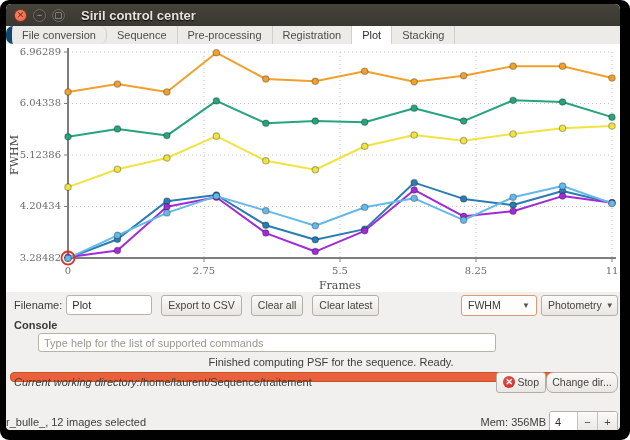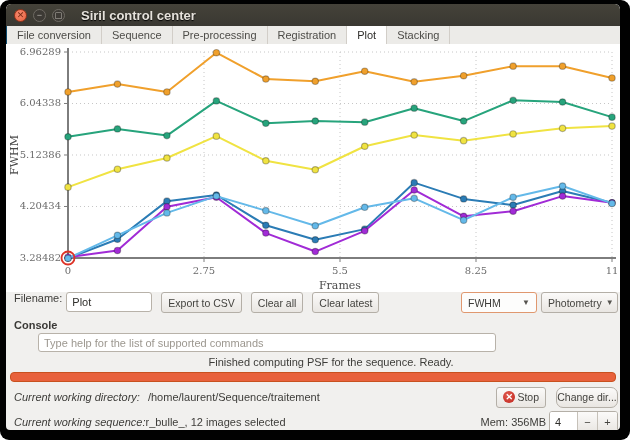--- a/index.html
+++ b/index.html
@@ -9,49 +9,49 @@
   
   .titlebar{position:absolute;left:0;top:0;width:100%;height:22px;background:linear-gradient(#454239,#3a3832);border-radius:5px 5px 0 0;display:flex;align-items:center;}
   .tb-btns{display:flex;gap:6px;margin-left:8px;}
   .tb-btn{width:13px;height:13px;border-radius:50%;box-sizing:border-box;display:flex;align-items:center;justify-content:center;font-size:9px;line-height:9px;}
   .tb-close{background:radial-gradient(circle at 40% 35%,#f5886f,#e8633f);border:1px solid #99341c;color:#7a2a12;}
   .tb-dim{background:#3d3a35;border:1px solid #6e6a63;color:#b9b5ae;}
   .tb-title{color:#e6e2dc;font-size:13px;font-weight:bold;margin-left:16px;text-shadow:0 1px 1px #000;}
   
   .tabbar{position:absolute;left:0;top:22px;width:100%;height:18px;background:#ecebe8;display:flex;align-items:stretch;border-bottom:1px solid #e3e1dd;}
   .tab{display:flex;align-items:center;padding:0 10px;font-size:11px;color:#4d4c48;border-right:1px solid #d2cec8;cursor:default;}
-  .tab:first-child{border-left:1px solid #0c4a6e;}
+  .tab:first-child{border-left:6px solid #0c4a6e;border-radius:7px;}
   .tab.active{background:#ffffff;color:#2f2e2b;}
   
   .plot{position:absolute;left:0;top:40px;width:614px;height:248px;background:#ffffff;}
   
-  .controls{position:absolute;left:0;top:288px;width:100%;height:26px;display:flex;}
+  .controls{position:absolute;left:0;top:288px;width:100%;height:26px;display:flex;align-items:center;}
   .lbl{font-size:11px;color:#3d3c39;}
   .filename-lbl{margin-left:8px;}
   .text-input{box-sizing:border-box;height:20px;background:#fff;border:1px solid #b8b2a9;border-radius:3px;font-size:11px;color:#2f2e2b;padding:0 5px;font-family:"Liberation Sans",sans-serif;}
   .filename-input{width:86px;margin-left:4px;}
   .btn{box-sizing:border-box;height:21px;background:linear-gradient(#fbfaf9,#e9e6e2);border:1px solid #b4afa7;border-radius:3px;font-size:10.5px;color:#44433f;display:flex;align-items:center;justify-content:center;padding:0 6px;margin-left:9px;cursor:default;white-space:nowrap;}
   .combo{box-sizing:border-box;height:21px;border-radius:3px;font-size:10.5px;display:flex;align-items:center;justify-content:space-between;padding:0 6px;cursor:default;}
   .combo-fwhm{position:absolute;right:83px;width:76px;background:#fdfdfc;border:1px solid #e0986f;color:#3c3b38;}
   .combo-photo{position:absolute;right:2px;width:77px;background:linear-gradient(#fbfaf9,#e9e6e2);border:1px solid #b4afa7;color:#44433f;}
   .combo .arrow{font-size:8px;color:#56544f;margin-left:4px;}
   
   .console-lbl{position:absolute;left:8px;top:315px;font-size:11px;font-weight:bold;color:#3a3936;}
   .console-input{position:absolute;left:32px;top:329px;width:458px;height:19px;}
   .console-input::placeholder{color:#9c978f;}
   .status-text{position:absolute;left:18px;top:352px;width:100%;text-align:center;font-size:11px;color:#3d3c39;}
   .progress{position:absolute;left:4px;top:368px;width:604px;height:8px;border-radius:4px;border:1px solid #c8511f;background:linear-gradient(#ee7348,#e25f31);}
   
   .footrow{position:absolute;left:0;width:100%;height:22px;display:flex;align-items:center;}
   .footrow .ital{font-style:italic;margin-left:8px;}
-  .dir-row{top:382px;gap:8px;}
+  .dir-row{top:367px;}
   .seq-row{top:407px;}
   .stop-btn{position:absolute;right:74px;height:21px;}
   .stop-ico{width:12px;height:12px;border-radius:50%;background:radial-gradient(circle at 40% 35%,#e25c50,#bf241c);color:#fff;font-size:9px;line-height:12px;text-align:center;margin-right:2px;font-weight:bold;}
-  .chdir-btn{position:absolute;right:2px;width:62px;border-radius:7px;}
+  .chdir-btn{position:absolute;right:2px;width:72px;border-radius:7px;}
   .mem-lbl{position:absolute;right:74px;top:0;height:22px;display:flex;align-items:center;}
   .spinner{position:absolute;right:2px;display:flex;height:20px;border:1px solid #b4afa7;border-radius:3px;overflow:hidden;background:#fff;}
   .spin-val{width:22px;display:flex;align-items:center;padding-left:5px;font-size:11px;color:#2f2e2b;background:#fff;}
   .spin-btn{width:19px;display:flex;align-items:center;justify-content:center;font-size:11px;color:#44433f;background:linear-gradient(#fbfaf9,#e9e6e2);border-left:1px solid #c6c1b9;cursor:default;}
 </style>
 </head>
 <body>
 
 <div class="stage">
   <div class="frame">
@@ -217,21 +217,20 @@
         <span class="lbl ital">Current working directory:</span>
         <span class="lbl">/home/laurent/Sequence/traitement</span>
         <button class="btn stop-btn">
           <span class="stop-ico">✕</span>
           <span>Stop</span>
         </button>
         <button class="btn chdir-btn">Change dir...</button>
       </div>
 
       <div class="footrow seq-row">
-        <span class="lbl ital">Current working sequence:</span>
         <span class="lbl">r_bulle_, 12 images selected</span>
         <span class="lbl mem-lbl">Mem: 356MB</span>
         <div class="spinner">
           <span class="spin-val">4</span>
           <span class="spin-btn">−</span>
           <span class="spin-btn">+</span>
         </div>
       </div>
 
     </div>

